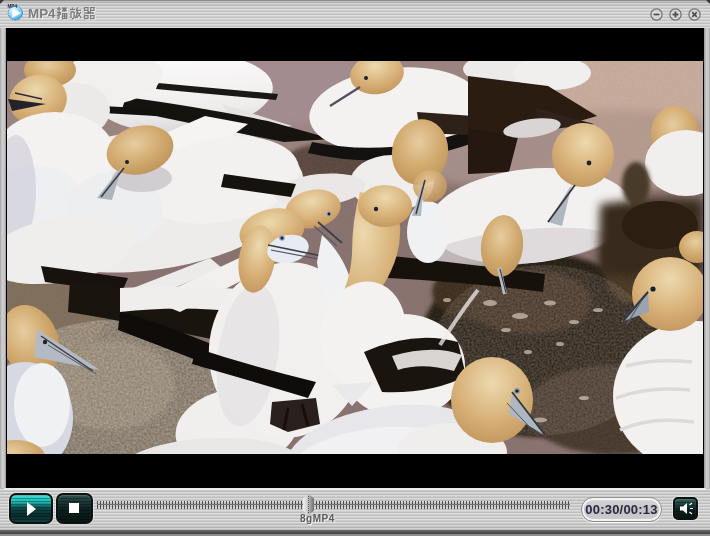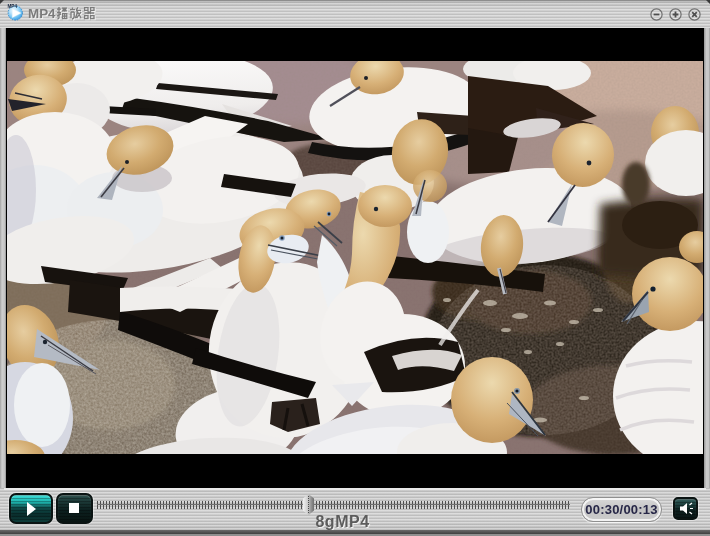--- a/index.html
+++ b/index.html
@@ -39,22 +39,22 @@
 #playtri{position:absolute;left:16px;top:6.5px;width:0;height:0;
   border-left:9px solid #fff;border-top:7px solid transparent;border-bottom:7px solid transparent;}
 #stopsq{position:absolute;left:11px;top:8px;width:10px;height:10px;background:#fff;}
 #track{position:absolute;left:97px;top:501px;width:473px;height:8px;
   background:repeating-linear-gradient(90deg,#4e4e4e 0 1px, rgba(0,0,0,0) 1px 3px);}
 #trackline{position:absolute;left:97px;top:504px;width:473px;height:1px;background:#6f6f6f;}
 #handle{position:absolute;left:303px;top:494px;width:11px;height:21px;
   clip-path:polygon(50% 0,100% 22%,100% 78%,50% 100%,0 78%,0 22%);
   background:linear-gradient(90deg,#f2f2f2 0,#cfcfcf 40%,#9a9a9a 70%,#6f6f6f 100%);}
 #handle:after{content:"";position:absolute;left:5px;top:2px;width:0;height:17px;border-left:1px dotted #4c4c4c;}
-#fname{position:absolute;left:300px;top:513px;width:85px;text-align:center;
-  font-size:16px;font-weight:bold;color:#5c5c5c;text-shadow:1px 1px 0 #f2f2f2;letter-spacing:.5px;}
+#fname{position:absolute;left:300px;top:513px;width:85px;text-align:left;
+  font-size:10px;font-weight:bold;color:#5c5c5c;text-shadow:1px 1px 0 #f2f2f2;letter-spacing:.5px;}
 #timebox{position:absolute;left:581px;top:497px;width:79px;height:23px;border-radius:12px;
   background:linear-gradient(180deg,#d9d9d9,#c4c4c4 50%,#cccccc);
   border:1px solid #8f8f8f;box-shadow:inset 0 0 0 2px rgba(255,255,255,.75), 0 1px 1px rgba(255,255,255,.8);
   line-height:23px;text-align:center;font-size:13px;font-weight:bold;color:#272747;letter-spacing:.2px;}
 #sndbtn{left:673px;top:497px;width:21px;height:19px;border-radius:5px;
   background:
    repeating-linear-gradient(180deg, rgba(0,0,0,.28) 0 1px, rgba(0,0,0,0) 1px 3px),
    linear-gradient(180deg,#2e5a58 0,#1a3c3a 35%,#0c1f1e 60%,#0a1717 100%);}
 </style>
 </head>

